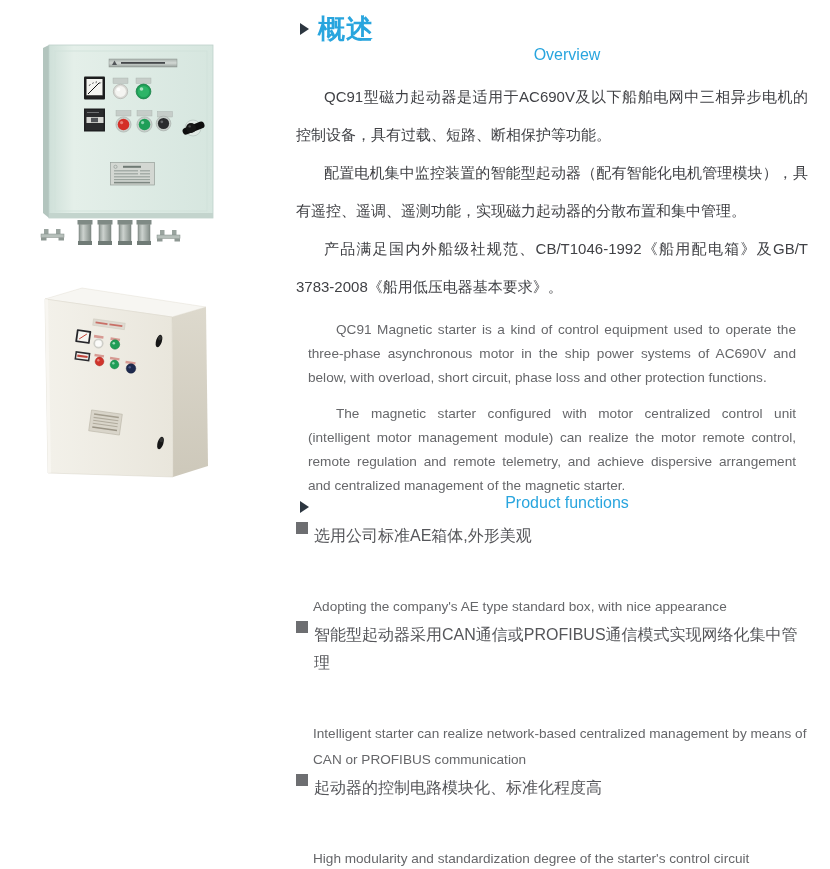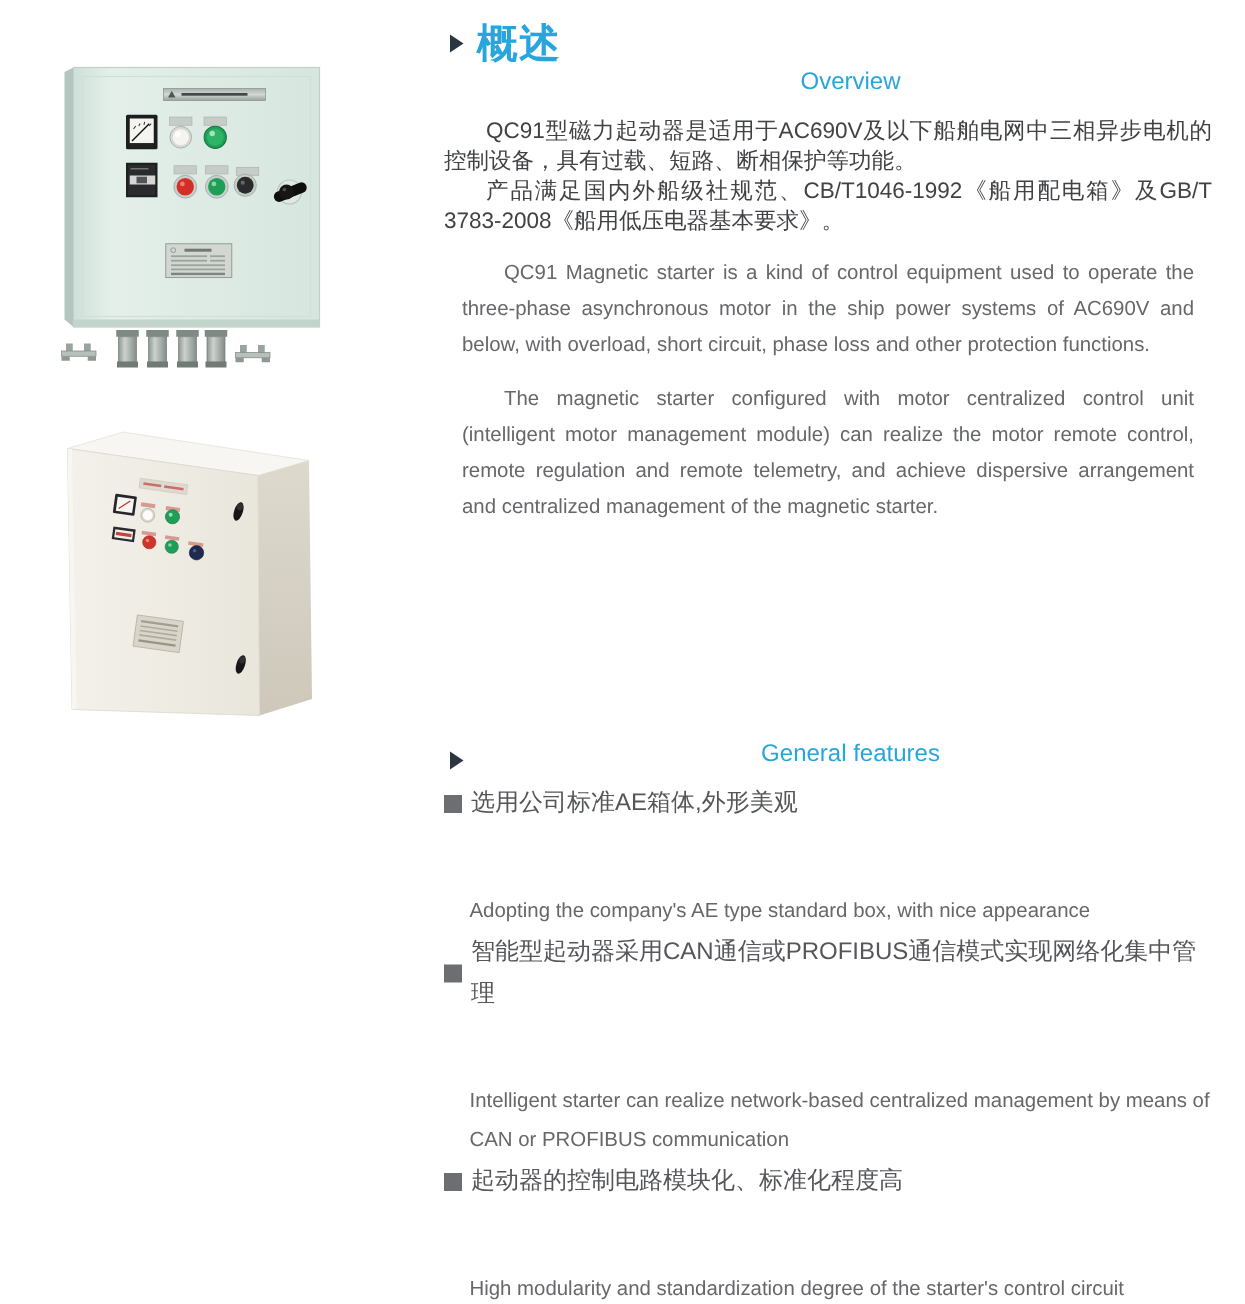--- a/index.html
+++ b/index.html
@@ -34,32 +34,32 @@
     font-weight:700;color:#29a5de;letter-spacing:1px;
   }
   .sec-sub{
     font-size:16px;line-height:21px;color:#29a5de;
     padding-left:8px;
     text-align:center;
   }
 
   .cn-paras{margin-top:13px;}
   .cn-paras p{
-    margin:0;font-size:15px;line-height:20px;
+    margin:0;font-size:15px;line-height:38px;
     color:#414246;text-align:justify;text-indent:28px;
   }
   .en-paras{margin-top:12px;}
   .en-paras p{
     margin:12px;font-size:13.6px;line-height:24px;
     color:#66676a;text-align:justify;text-indent:28px;
   }
 
   .features{margin-top:9px;}
   .f-cn{
-    display:flex;align-items:center;
+    display:flex;
     font-size:16px;line-height:28px;color:#55565a;
   }
   .sq{
     width:12px;height:12px;background:#6d6e71;
     margin-right:6px;flex:0 0 auto;
   }
   .f-en{
     font-size:13.6px;line-height:26.5px;color:#66676a;
     margin-left:17px;max-width:495px;margin-top:44px;
   }
@@ -296,32 +296,33 @@
   <div class="text-col">
 
     <section class="sec sec-overview">
       <div class="sec-head">
         <span class="tri"></span>
         <h2 class="sec-title">概述</h2>
         <div class="sec-sub">Overview</div>
       </div>
       <div class="cn-paras">
         <p>QC91型磁力起动器是适用于AC690V及以下船舶电网中三相异步电机的控制设备，具有过载、短路、断相保护等功能。</p>
+        <p>配置电机集中监控装置的智能型起动器（配有智能化电机管理模块），具有遥控、遥调、遥测功能，实现磁力起动器的分散布置和集中管理。</p>
         <p>产品满足国内外船级社规范、CB/T1046-1992《船用配电箱》及GB/T 3783-2008《船用低压电器基本要求》。</p>
       </div>
       <div class="en-paras">
         <p>QC91 Magnetic starter is a kind of control equipment used to operate the three-phase asynchronous motor in the ship power systems of AC690V and below, with overload, short circuit, phase loss and other protection functions.</p>
         <p>The magnetic starter configured with motor centralized control unit (intelligent motor management module) can realize the motor remote control, remote regulation and remote telemetry, and achieve dispersive arrangement and centralized management of the magnetic starter.</p>
       </div>
     </section>
 
     <section class="sec sec-features">
       <div class="sec-head">
         <span class="tri"></span>
-        <div class="sec-sub">General features</div>
+        <div class="sec-sub">Product functions</div>
       </div>
       <div class="features">
         <div class="feature">
           <div class="f-cn">
             <span class="sq"></span>
             <span>选用公司标准AE箱体,外形美观</span>
           </div>
           <div class="f-en">Adopting the company's AE type standard box, with nice appearance</div>
         </div>
         <div class="feature">

